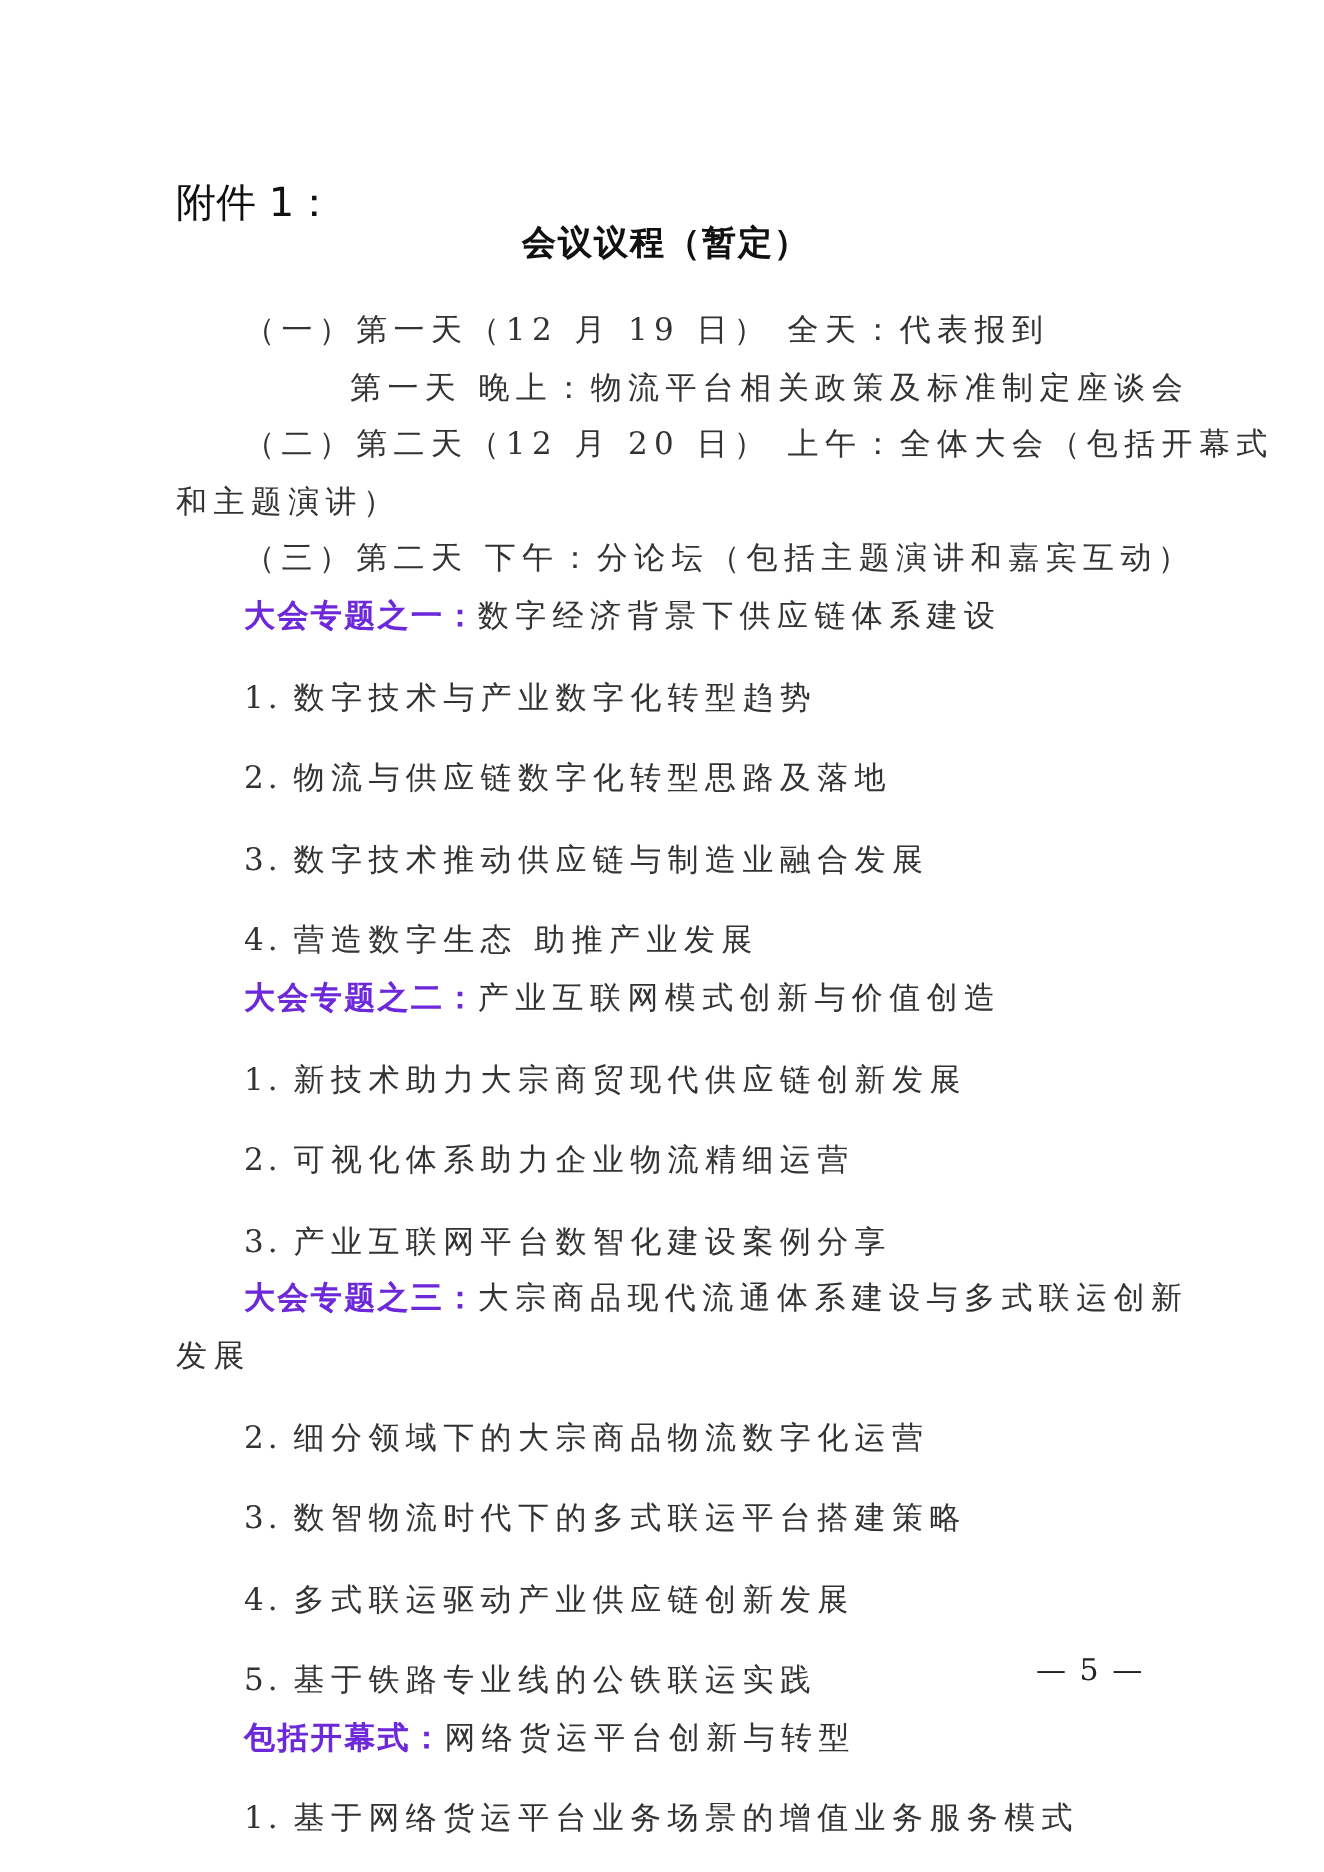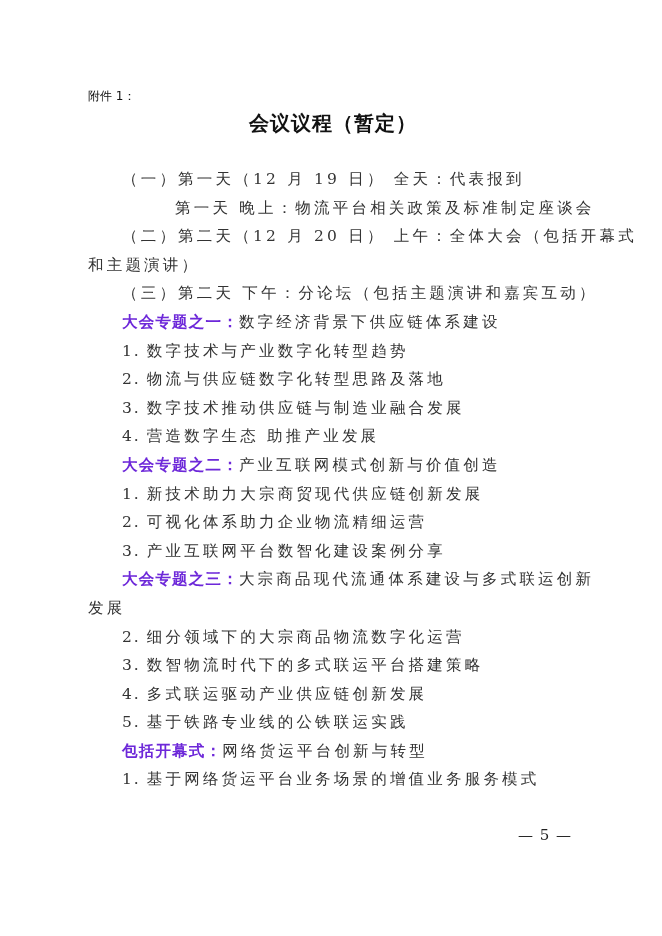--- a/index.html
+++ b/index.html
@@ -1,32 +1,32 @@
 <!DOCTYPE html>
 <html><head>
   <meta charset="utf-8">
   <style>
     html, body { margin: 0; padding: 0; background: #ffffff; }
     body { width: 662px; height: 936px; position: relative; overflow: hidden;
       font-family: "DejaVu Serif", "Liberation Serif", serif; color: #2a2a2a; }
     .page { position: absolute; left: 0; top: 0; width: 662px; height: 936px; background: #fff; }
-    .attach { position: absolute; left: 88px; top: 88px; font-size: 12px; color: #111;
+    .attach { position: absolute; left: 88px; top: 88px; font-size: 20px; color: #111;
       font-family: "DejaVu Sans", "Liberation Sans", sans-serif; letter-spacing: 0; }
     .title { position: absolute; left: 0; width: 662px; top: 110px; text-align: center;
-      font-size: 20px; font-weight: bold; color: #111; letter-spacing: 1px;
+      font-size: 17px; font-weight: bold; color: #111; letter-spacing: 1px;
       font-family: "DejaVu Sans", "Liberation Sans", sans-serif; padding-left: 4px; box-sizing: border-box; }
-    .body { position: absolute; left: 88px; top: 165px; width: 478px; }
+    .body { position: absolute; left: 88px; top: 151px; width: 478px; }
     .line { height: 28.6px; line-height: 28.6px; font-size: 15.5px; white-space: nowrap;
       letter-spacing: 3.2px; color: #333; }
     .ind2 { padding-left: 34px; }
     .ind3 { padding-left: 87px; }
     .heading { padding-left: 34px; }
     .heading .hl { font-weight: bold; color: #6d28d9; letter-spacing: 1.2px;
       font-family: "DejaVu Sans", "Liberation Sans", sans-serif; }
-    .item { padding-left: 34px; }
+    .item { padding-left: 34px; margin-top: 12px; }
     .num { letter-spacing: 2px; margin-right: 6px; }
     .pageno { position: absolute; left: 518px; top: 826px; font-size: 15px; color: #222;
       letter-spacing: 1px; white-space: nowrap; }
   </style>
 </head>
 <body>
 
 <div class="page">
   <div class="attach">附件 1：</div>
   <div class="title">会议议程（暂定）</div>

